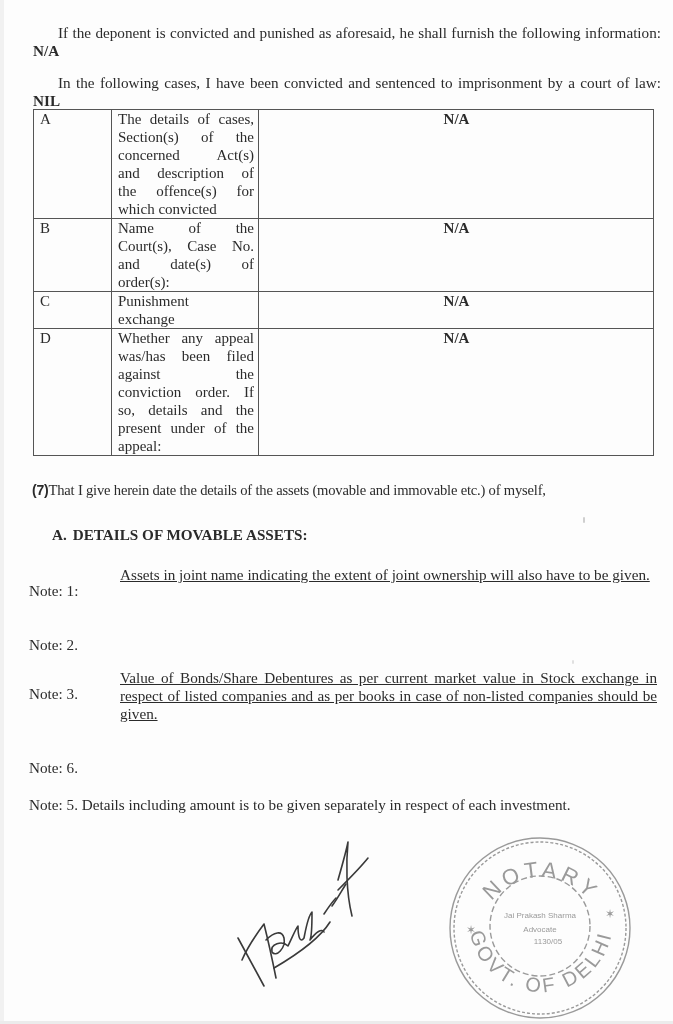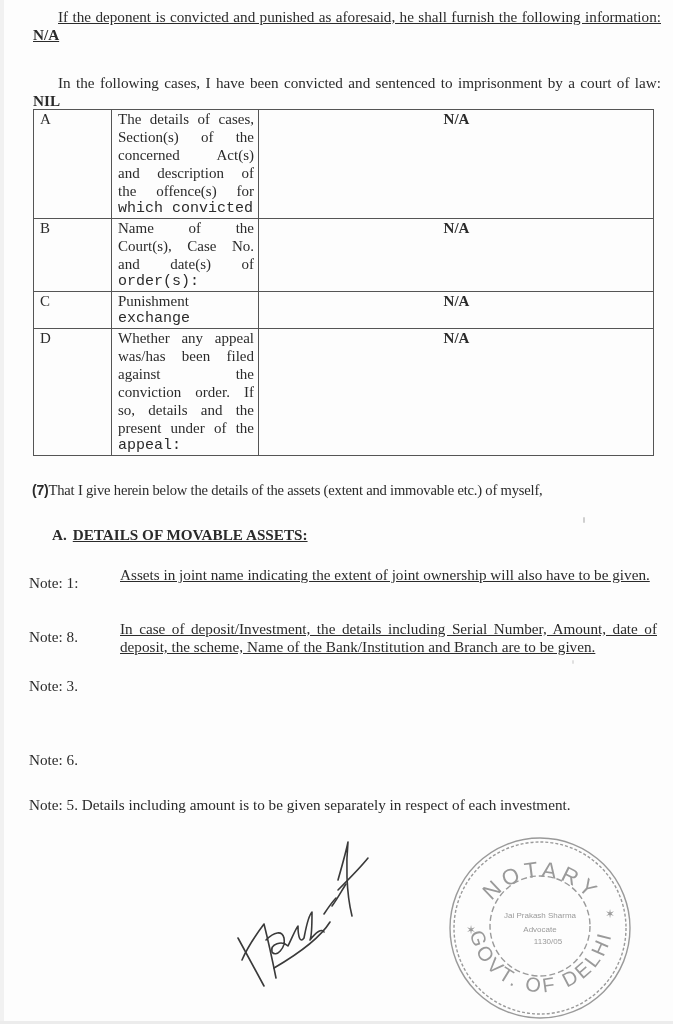--- a/index.html
+++ b/index.html
@@ -13,52 +13,52 @@
   .edge-bottom { position:absolute; left:0; bottom:0; width:673px; height:3px; background:#ececec; }
 
   .para {
     position: absolute; left: 33px; width: 628px;
     font-size: 15.2px; line-height: 18px; text-align: justify;
     text-align-last: left;
   }
   .para .indent { display:inline-block; width: 25px; }
   .para b { font-weight: bold; }
 
-  #p1 { top: 8px; text-decoration: underline; }
+  #p1 { top: 24px; }
   #p2 { top: 74px; }
 
   table.conv {
     position: absolute; left: 33px; top: 109px; width: 621px;
     border-collapse: collapse; font-size: 15px; line-height: 18px;
   }
   table.conv td {
     border: 1.3px solid #555; vertical-align: top; padding: 0 5px 0 6px;
   }
   table.conv td.c-letter { width: 66px; }
   table.conv td.c-desc { width: 136px; text-align: justify; text-align-last: justify; padding-right: 4px; }
   table.conv td.c-val { text-align: center; font-weight: bold; }
   .desc-line { display:block; text-align: justify; text-align-last: justify; }
-  .desc-line.lastline { text-align-last: left; font-family: Liberation Mono, monospace; }
+  .desc-line.lastline { text-align-last: left; }
 
   #p7 {
     position:absolute; left: 32px; top: 484px; width: 620px;
     font-size: 14.6px; line-height: 13px; letter-spacing: -0.2px;
   }
   #p7 .num { font-weight: bold; font-family: "Liberation Sans", sans-serif; font-size: 14px; }
   #p7 .second { display:block; padding-left: 21px; }
 
   #sec-a {
     position:absolute; left: 52px; top: 526px; font-size: 15.2px; font-weight: bold;
   }
-  #sec-a .title { text-decoration: underline; margin-left: 6px; }
+  #sec-a .title { margin-left: 6px; }
 
   .note {
     position:absolute; left: 29px; width: 628px; font-size: 15.2px; line-height: 18px;
   }
-  .note .lbl { position:absolute; left: 0; top: 8px; text-align: right; }
+  .note .lbl { position:absolute; left: 0; top: 16px; text-align: right; }
   .note .txt { margin-left: 91px; text-align: justify; text-align-last: left; text-decoration: underline; }
   #n1 { top: 566px; }
   #n2 { top: 620px; }
   #n3 { top: 669px; }
   #n4 { top: 743px; }
   #n4 .txt { word-spacing: 2px; }
   #n5 { position:absolute; left: 29px; top: 796px; font-size: 15.2px; line-height: 18px; }
 
   .speck { position:absolute; width:2px; height:6px; background:#cfcfcf; border-radius:1px; }
 
@@ -122,37 +122,37 @@
           <span class="desc-line">so, details and the</span>
           <span class="desc-line">present under of the</span>
           <span class="desc-line lastline">appeal:</span>
         </td>
         <td class="c-val">N/A</td>
       </tr>
     </tbody>
 </table>
 
 <div id="p7">
-  <span class="num">(7)</span><span>That I give herein below the details of the assets (extent and immovable etc.) of myself,</span>
+  <span class="num">(7)</span><span>That I give herein date the details of the assets (movable and immovable etc.) of myself,</span>
 </div>
 
 <div id="sec-a">
   <span>A.</span><span class="title">DETAILS OF MOVABLE ASSETS:</span>
 </div>
 
 <div class="note" id="n1">
   <span class="lbl">Note:  1:</span>
   <div class="txt">Assets in joint name indicating the extent of joint ownership will also have to be given.</div>
 </div>
 <div class="note" id="n2">
-  <span class="lbl">Note: 8.</span>
-  <div class="txt">In case of deposit/Investment, the details including Serial Number, Amount, date of deposit, the scheme, Name of the Bank/Institution and Branch are to be given.</div>
+  <span class="lbl">Note: 2.</span>
 </div>
 <div class="note" id="n3">
   <span class="lbl">Note: 3.</span>
+  <div class="txt">Value of Bonds/Share Debentures as per current market value in Stock exchange in respect of listed companies and as per books in case of non-listed companies should be given.</div>
 </div>
 <div class="note" id="n4">
   <span class="lbl">Note: 6.</span>
 </div>
 <div id="n5">Note: 5. Details including amount is to be given separately in respect of each investment.</div>
 
 <div class="speck" style="left:583px; top:517px;"></div>
 <div class="speck" style="left:572px; top:660px; height:4px; background:#e0e0e0;"></div>
 
 <svg id="signature" viewBox="0 0 160 160">

